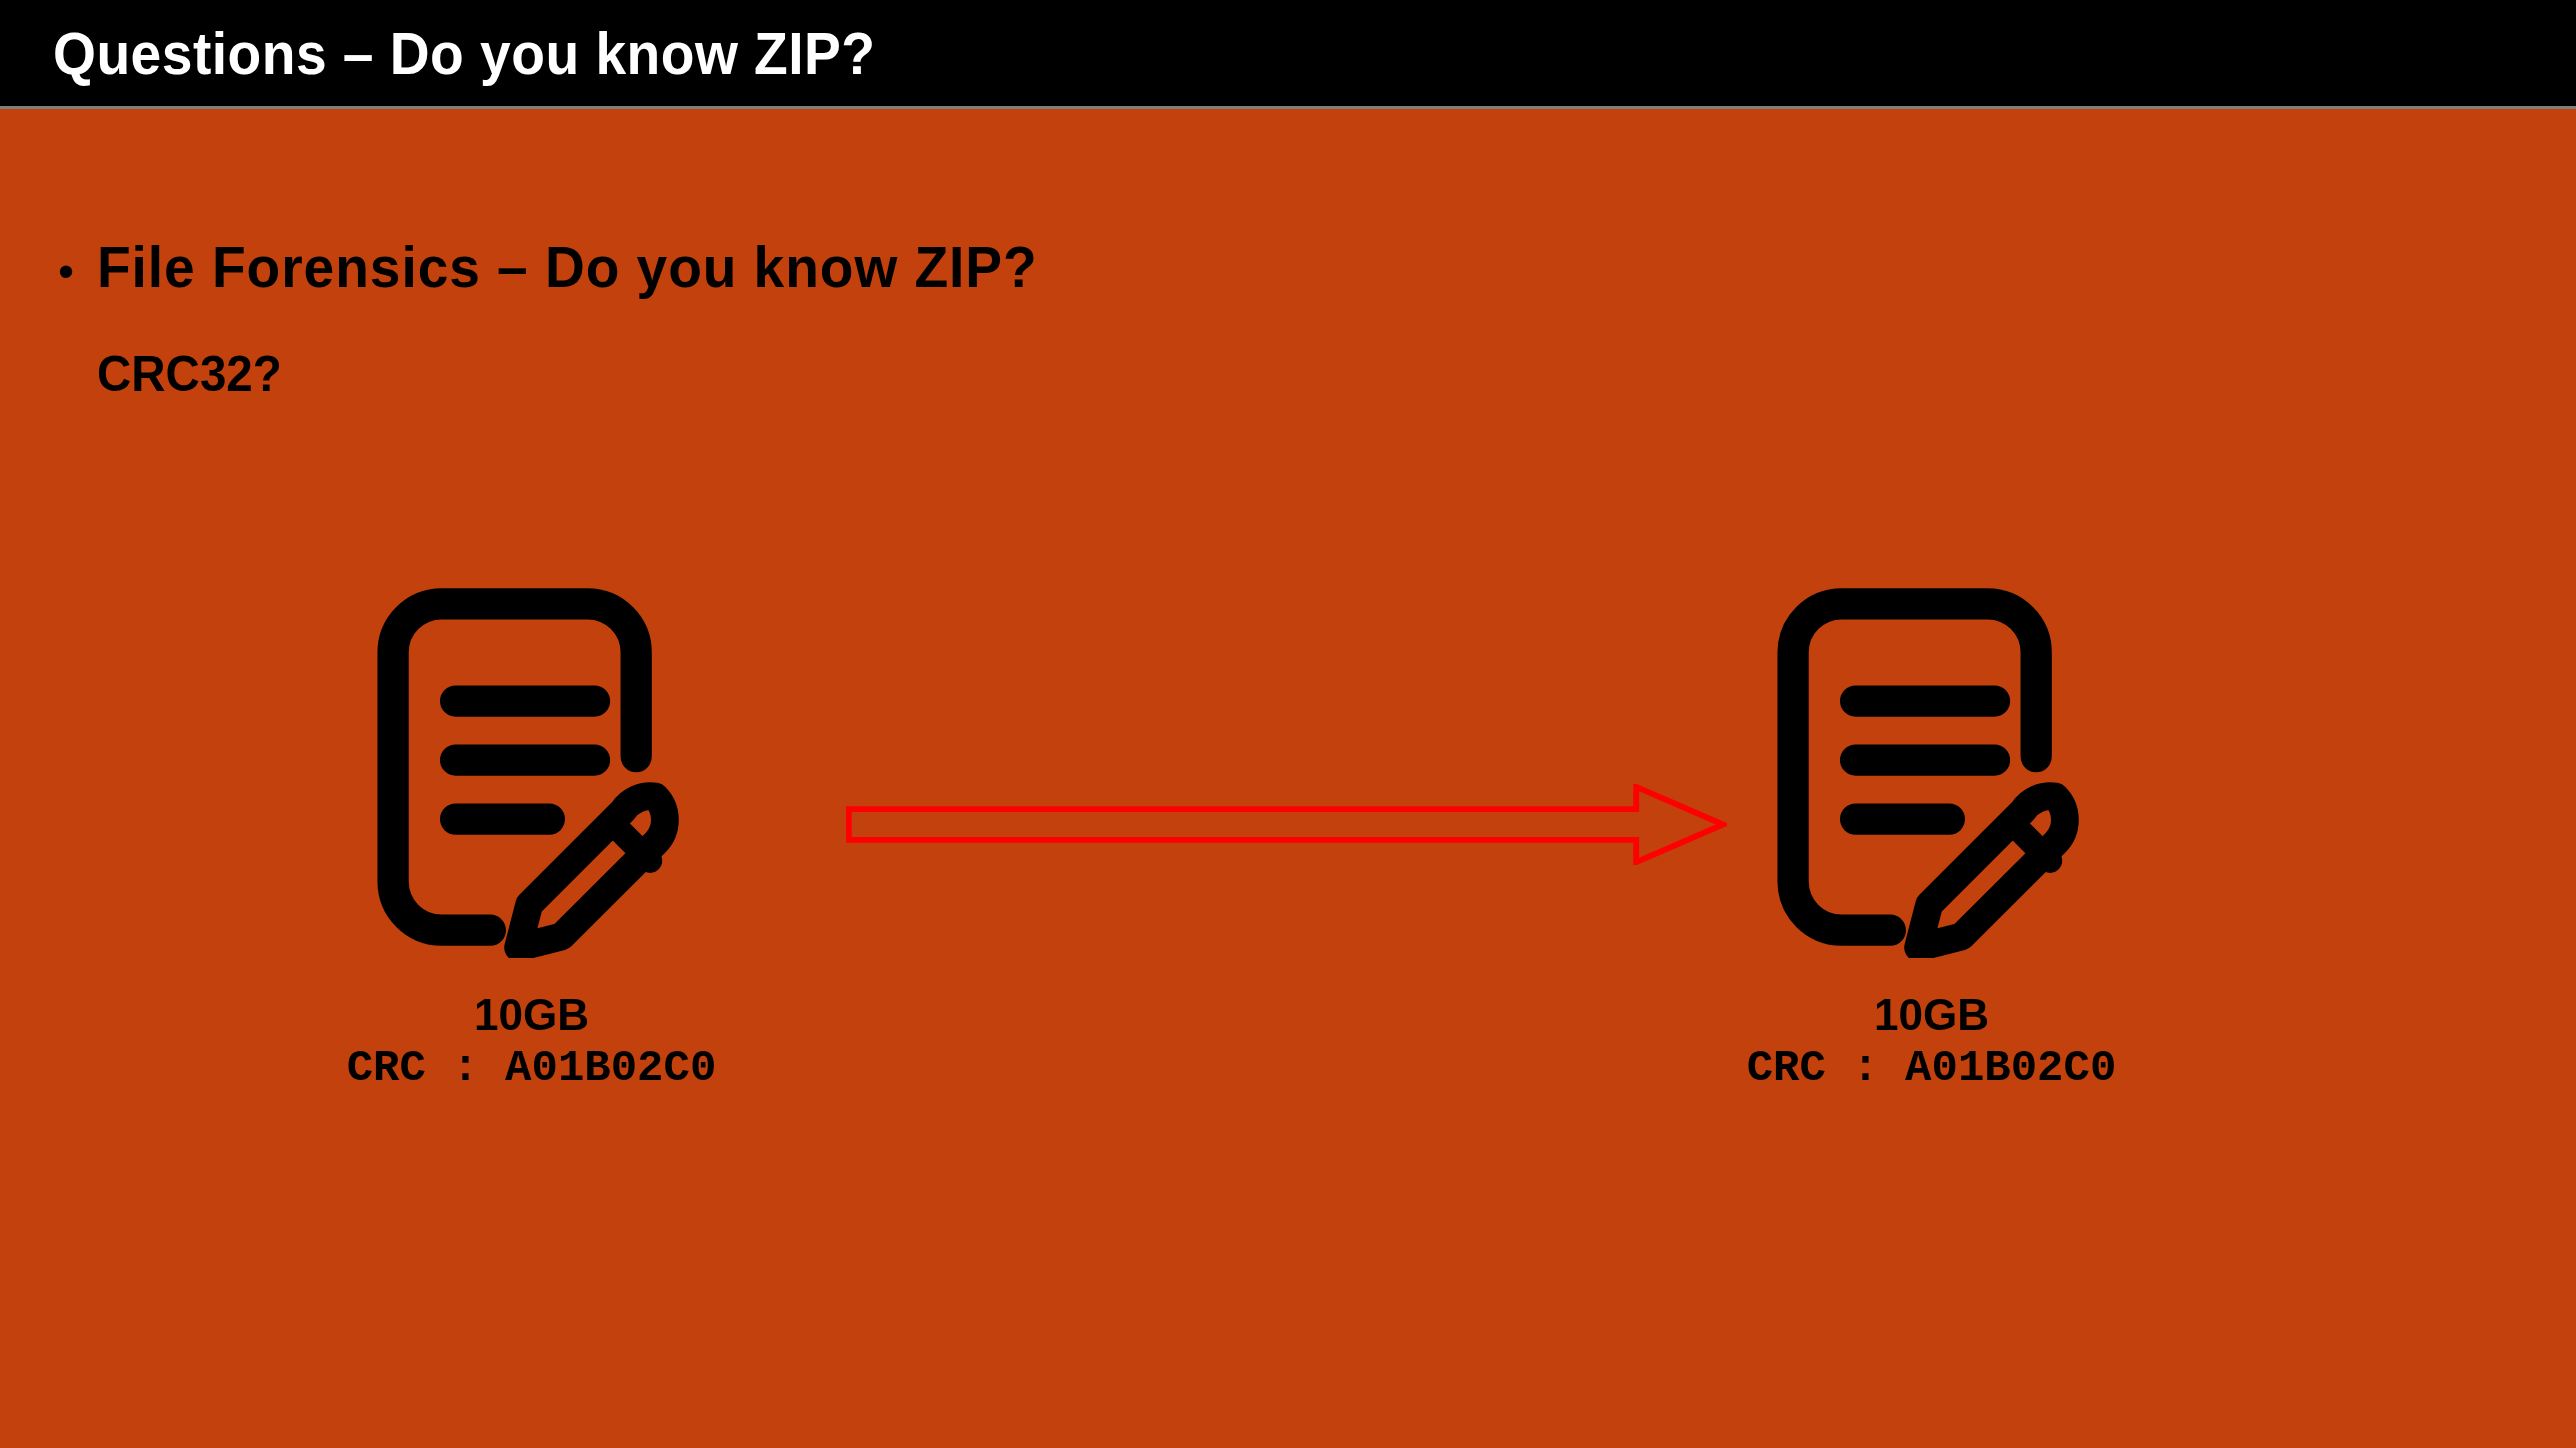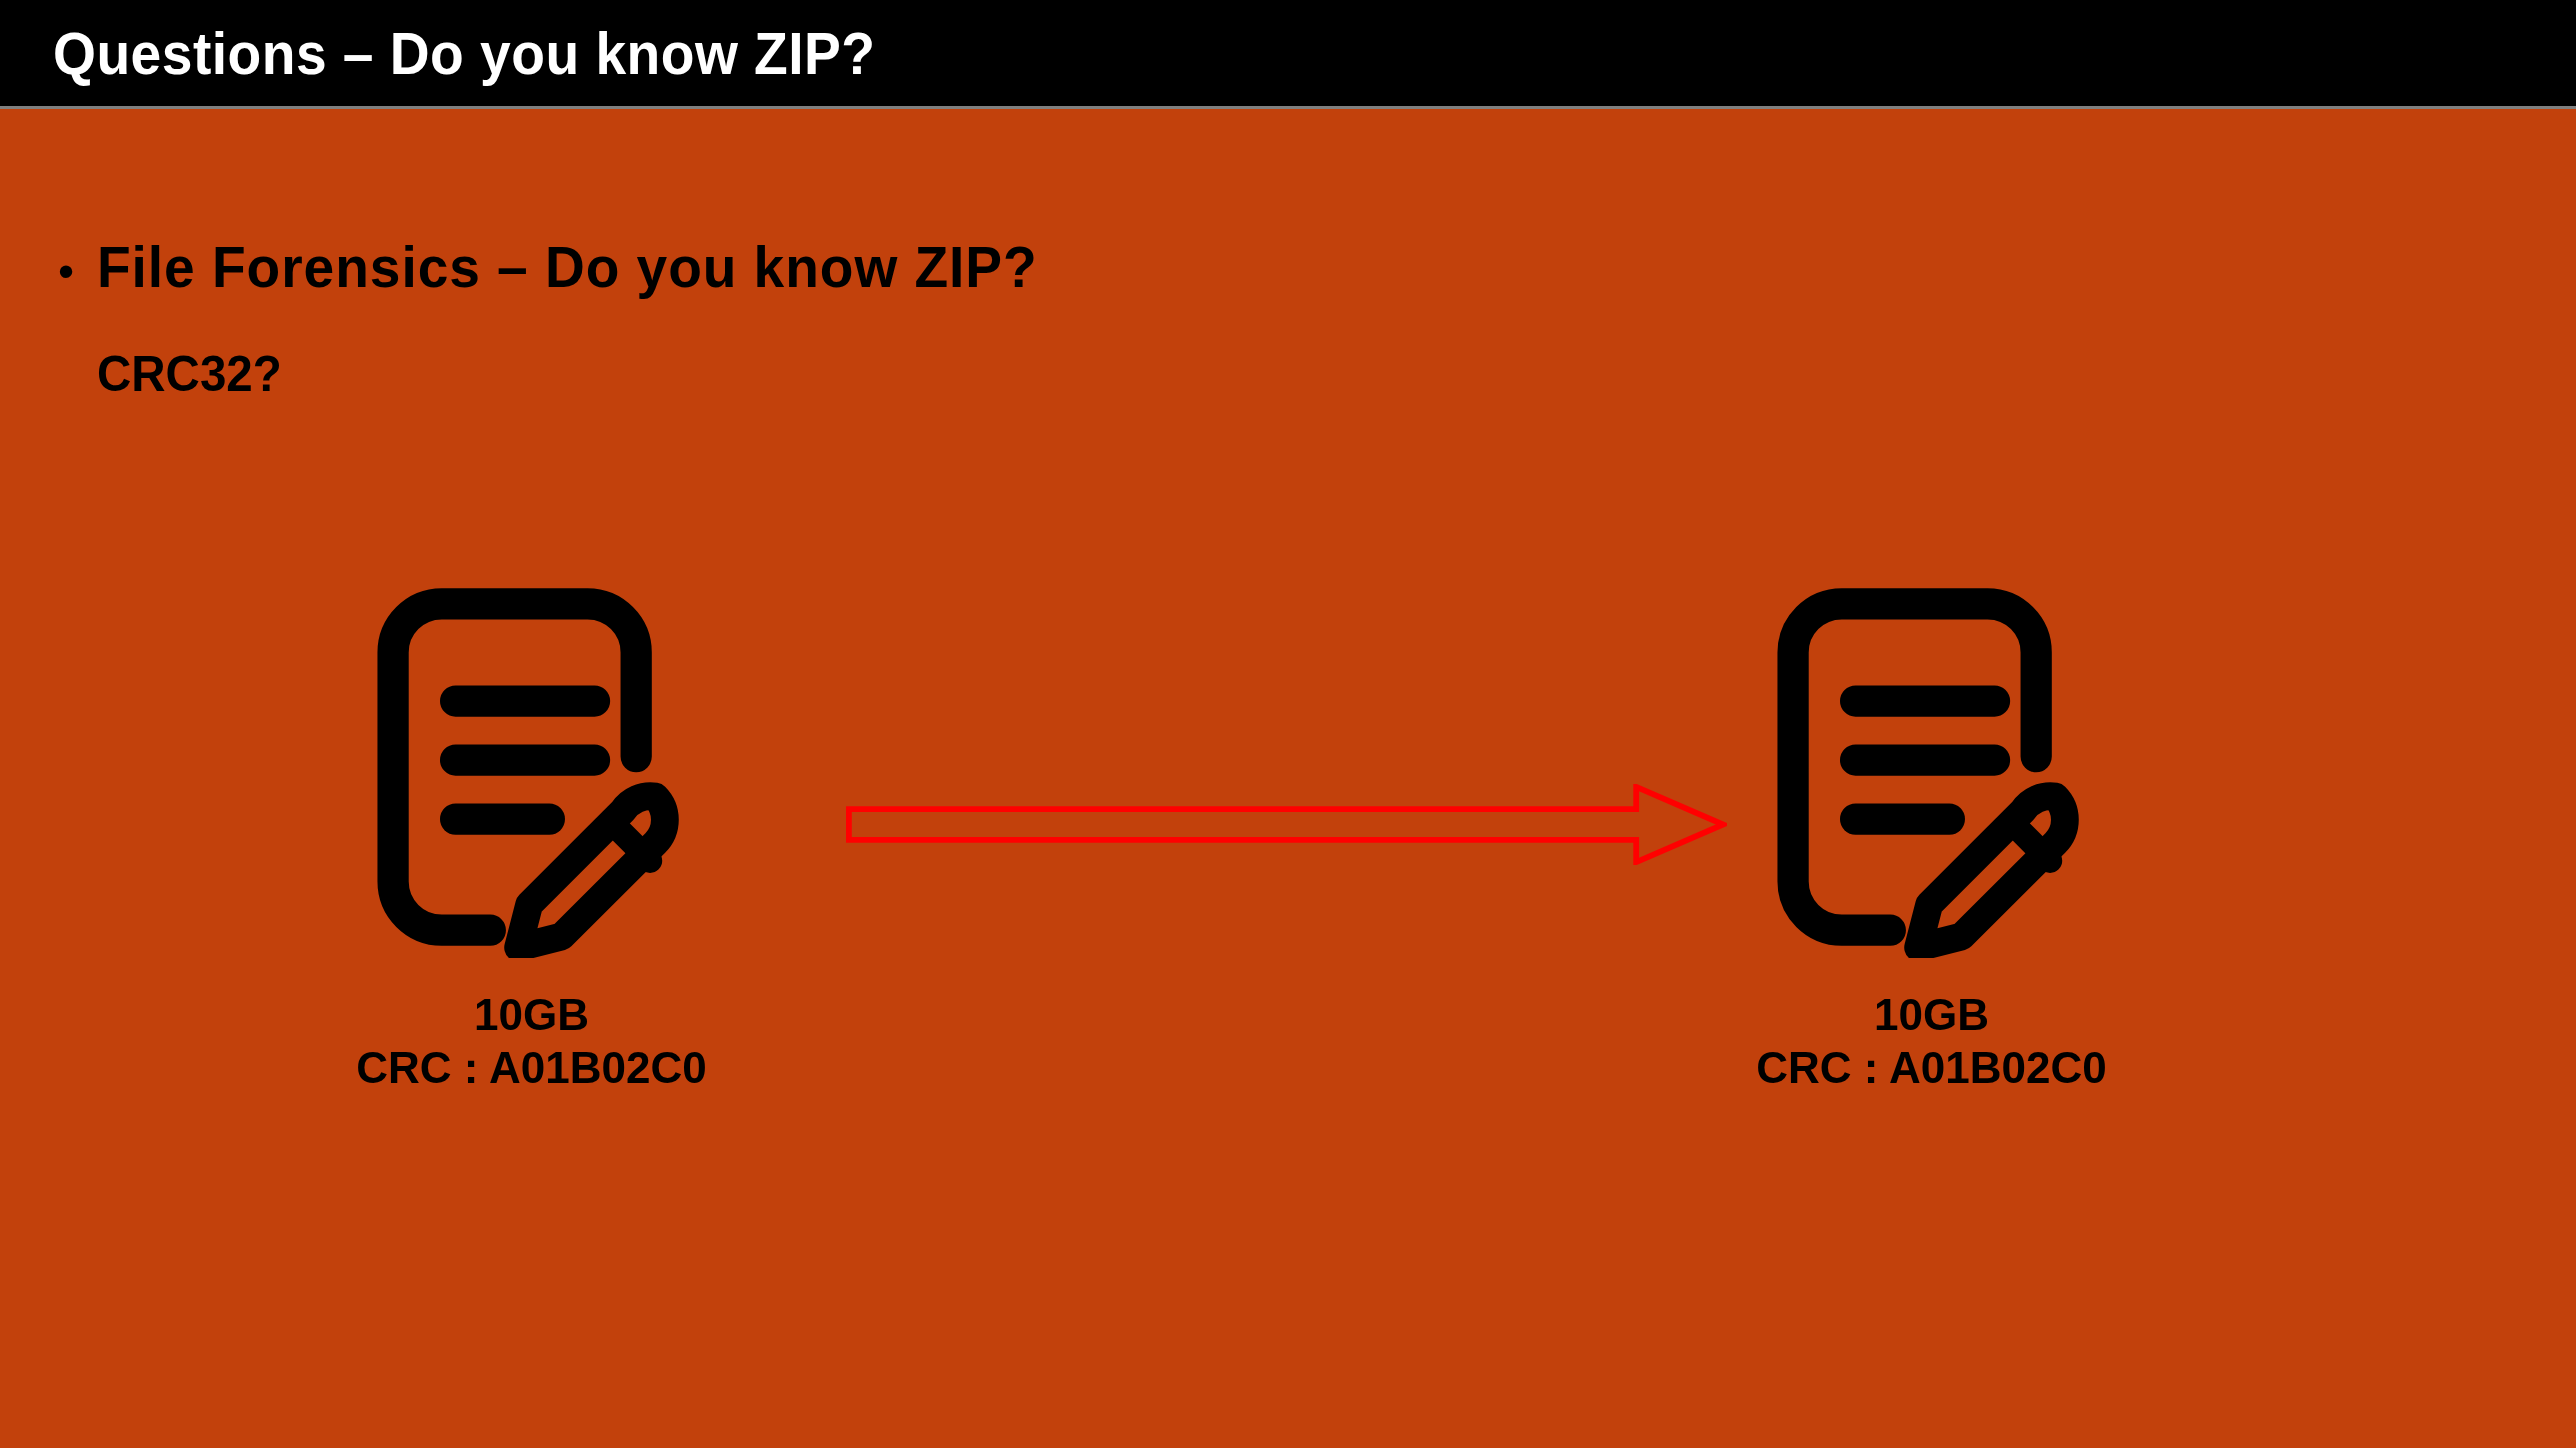--- a/index.html
+++ b/index.html
@@ -134,21 +134,21 @@
   .node-size {
     color: #000000;
     font-family: "Liberation Sans Narrow", "Liberation Sans", sans-serif;
     font-size: 44px;
     font-weight: bold;
     line-height: 52px;
     white-space: nowrap;
   }
   .node-crc {
     color: #000000;
-    font-family: Liberation Sans, sans-serif;
+    font-family: Liberation Mono, monospace;
     font-size: 44px;
     font-weight: bold;
     line-height: 54px;
     white-space: nowrap;
   }
 
   
   #flow-arrow {
     position: absolute;
     left: 846px;

